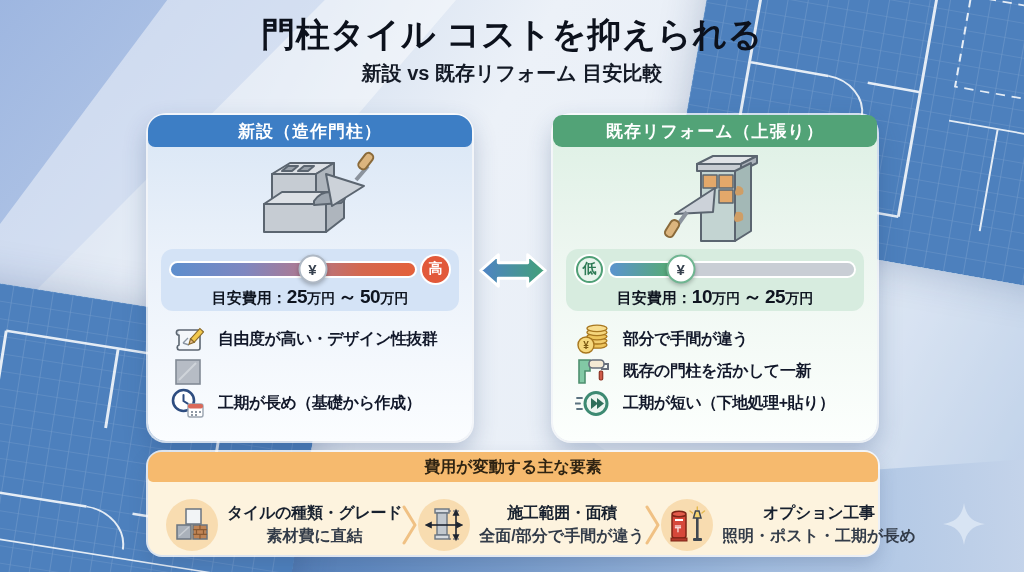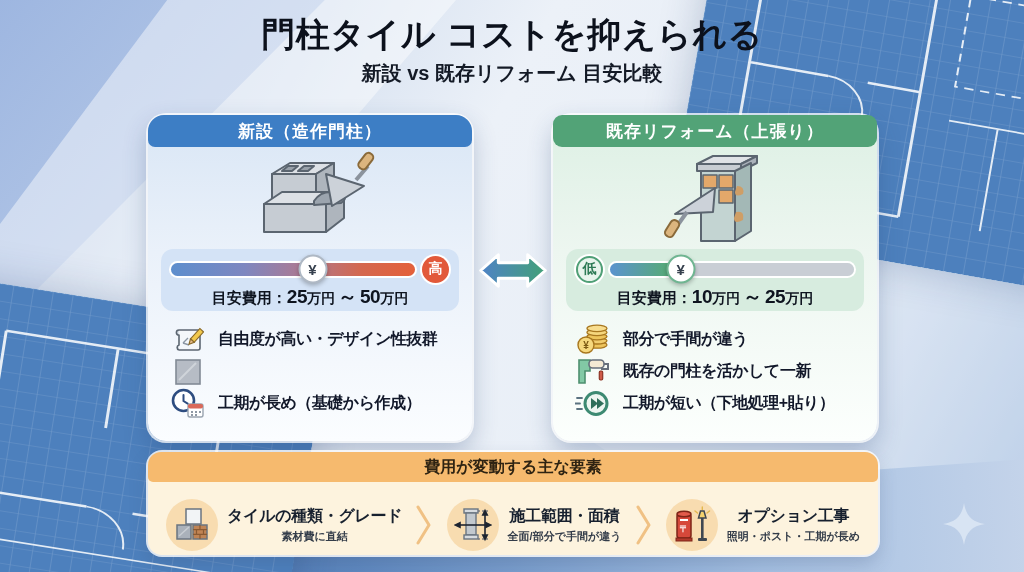--- a/index.html
+++ b/index.html
@@ -81,21 +81,21 @@
     background:var(--panel-cream);
     box-shadow:0 0 0 2px rgba(255,255,255,.8),0 8px 18px rgba(60,80,120,.25);}
   .bottom-header{height:30px;background:var(--header-orange);border-radius:13px 13px 5px 5px;
     display:flex;align-items:center;justify-content:center;font-size:16px;font-weight:800;color:#2e2312;}
   .bottom-body{display:flex;align-items:center;justify-content:space-between;padding:20px 18px 0;height:66px;}
   .factor{display:flex;align-items:center;gap:9px;}
   .factor-icon{width:52px;height:52px;border-radius:50%;background:#f8dcb0;flex:none;
     display:flex;align-items:center;justify-content:center;}
   .factor-texts{display:flex;flex-direction:column;align-items:center;}
   .factor-title{font-size:16px;font-weight:800;color:#17202e;white-space:nowrap;letter-spacing:-.3px;}
-  .factor-sub{font-size:11px;font-weight:700;color:#333c49;white-space:nowrap;margin-top:2px;}
+  .factor-sub{font-size:16px;font-weight:700;color:#333c49;white-space:nowrap;margin-top:2px;}
   .chevron-sep{flex:none;display:flex;align-items:center;}
 </style>
 </head>
 <body>
 
 <div class="stage">
 
   <div class="bg-tri-tl"></div>
   <div class="bg-tri-tl2"></div>
   <div class="bg-stripe-r"></div>

